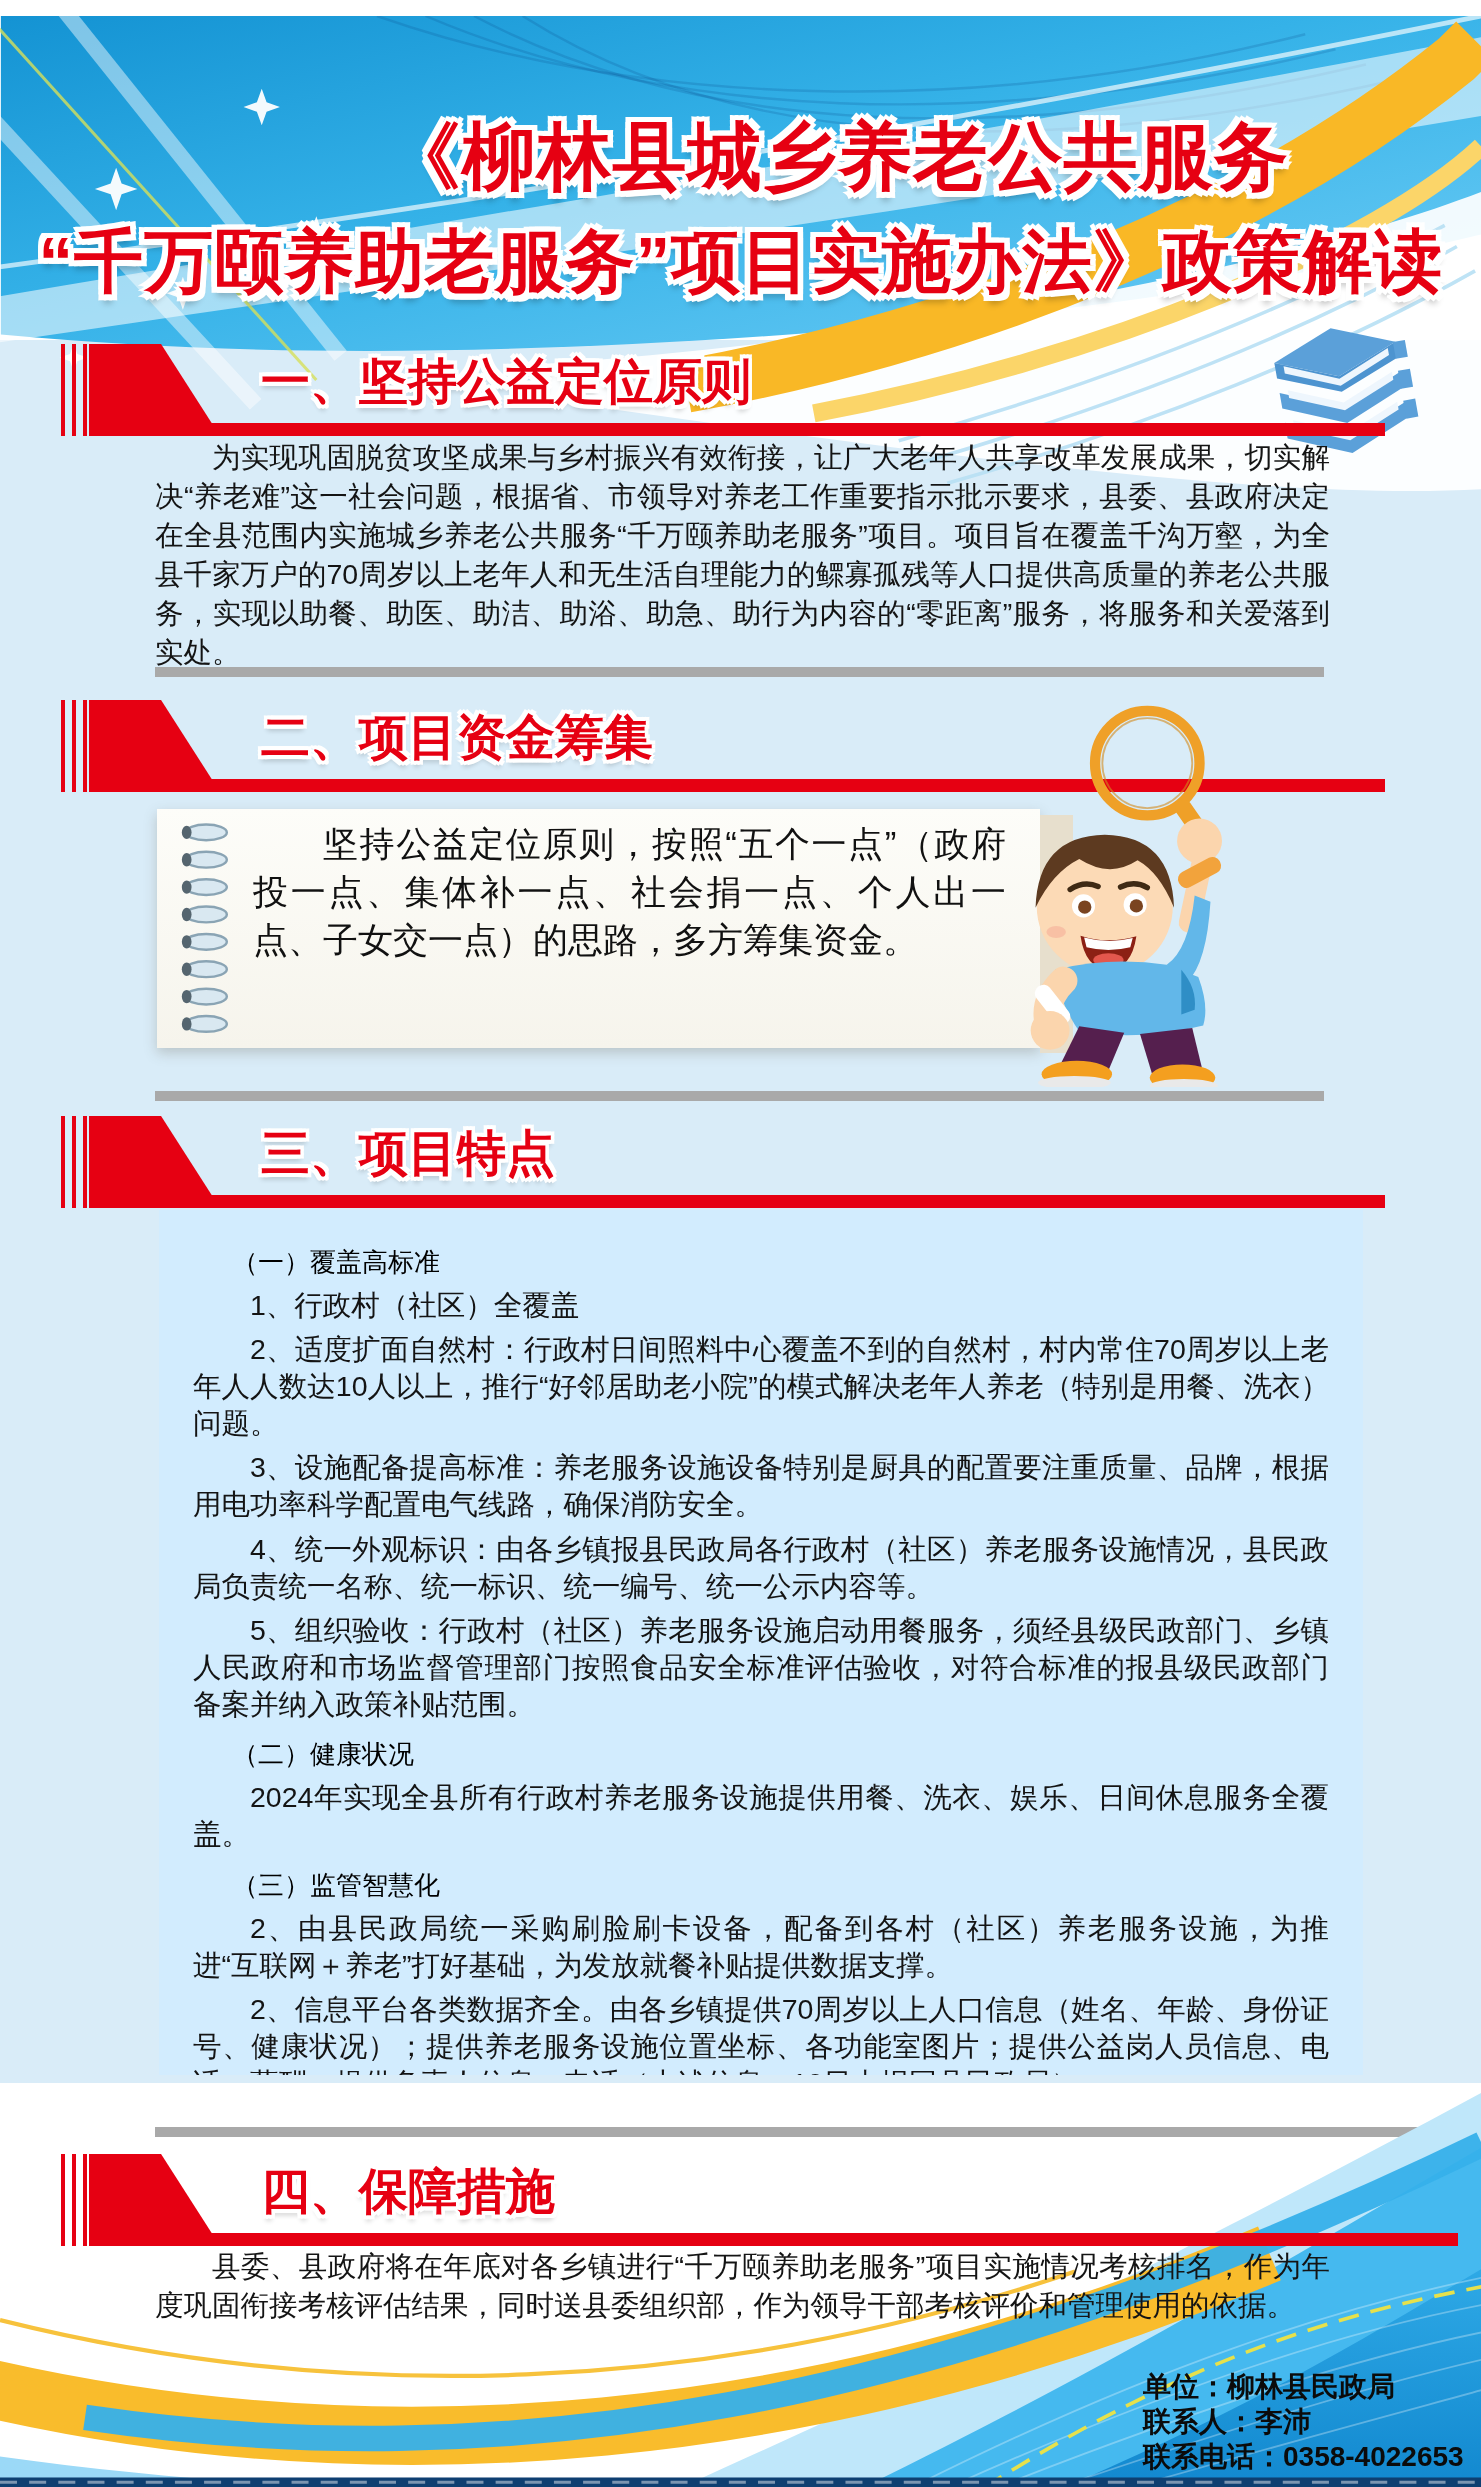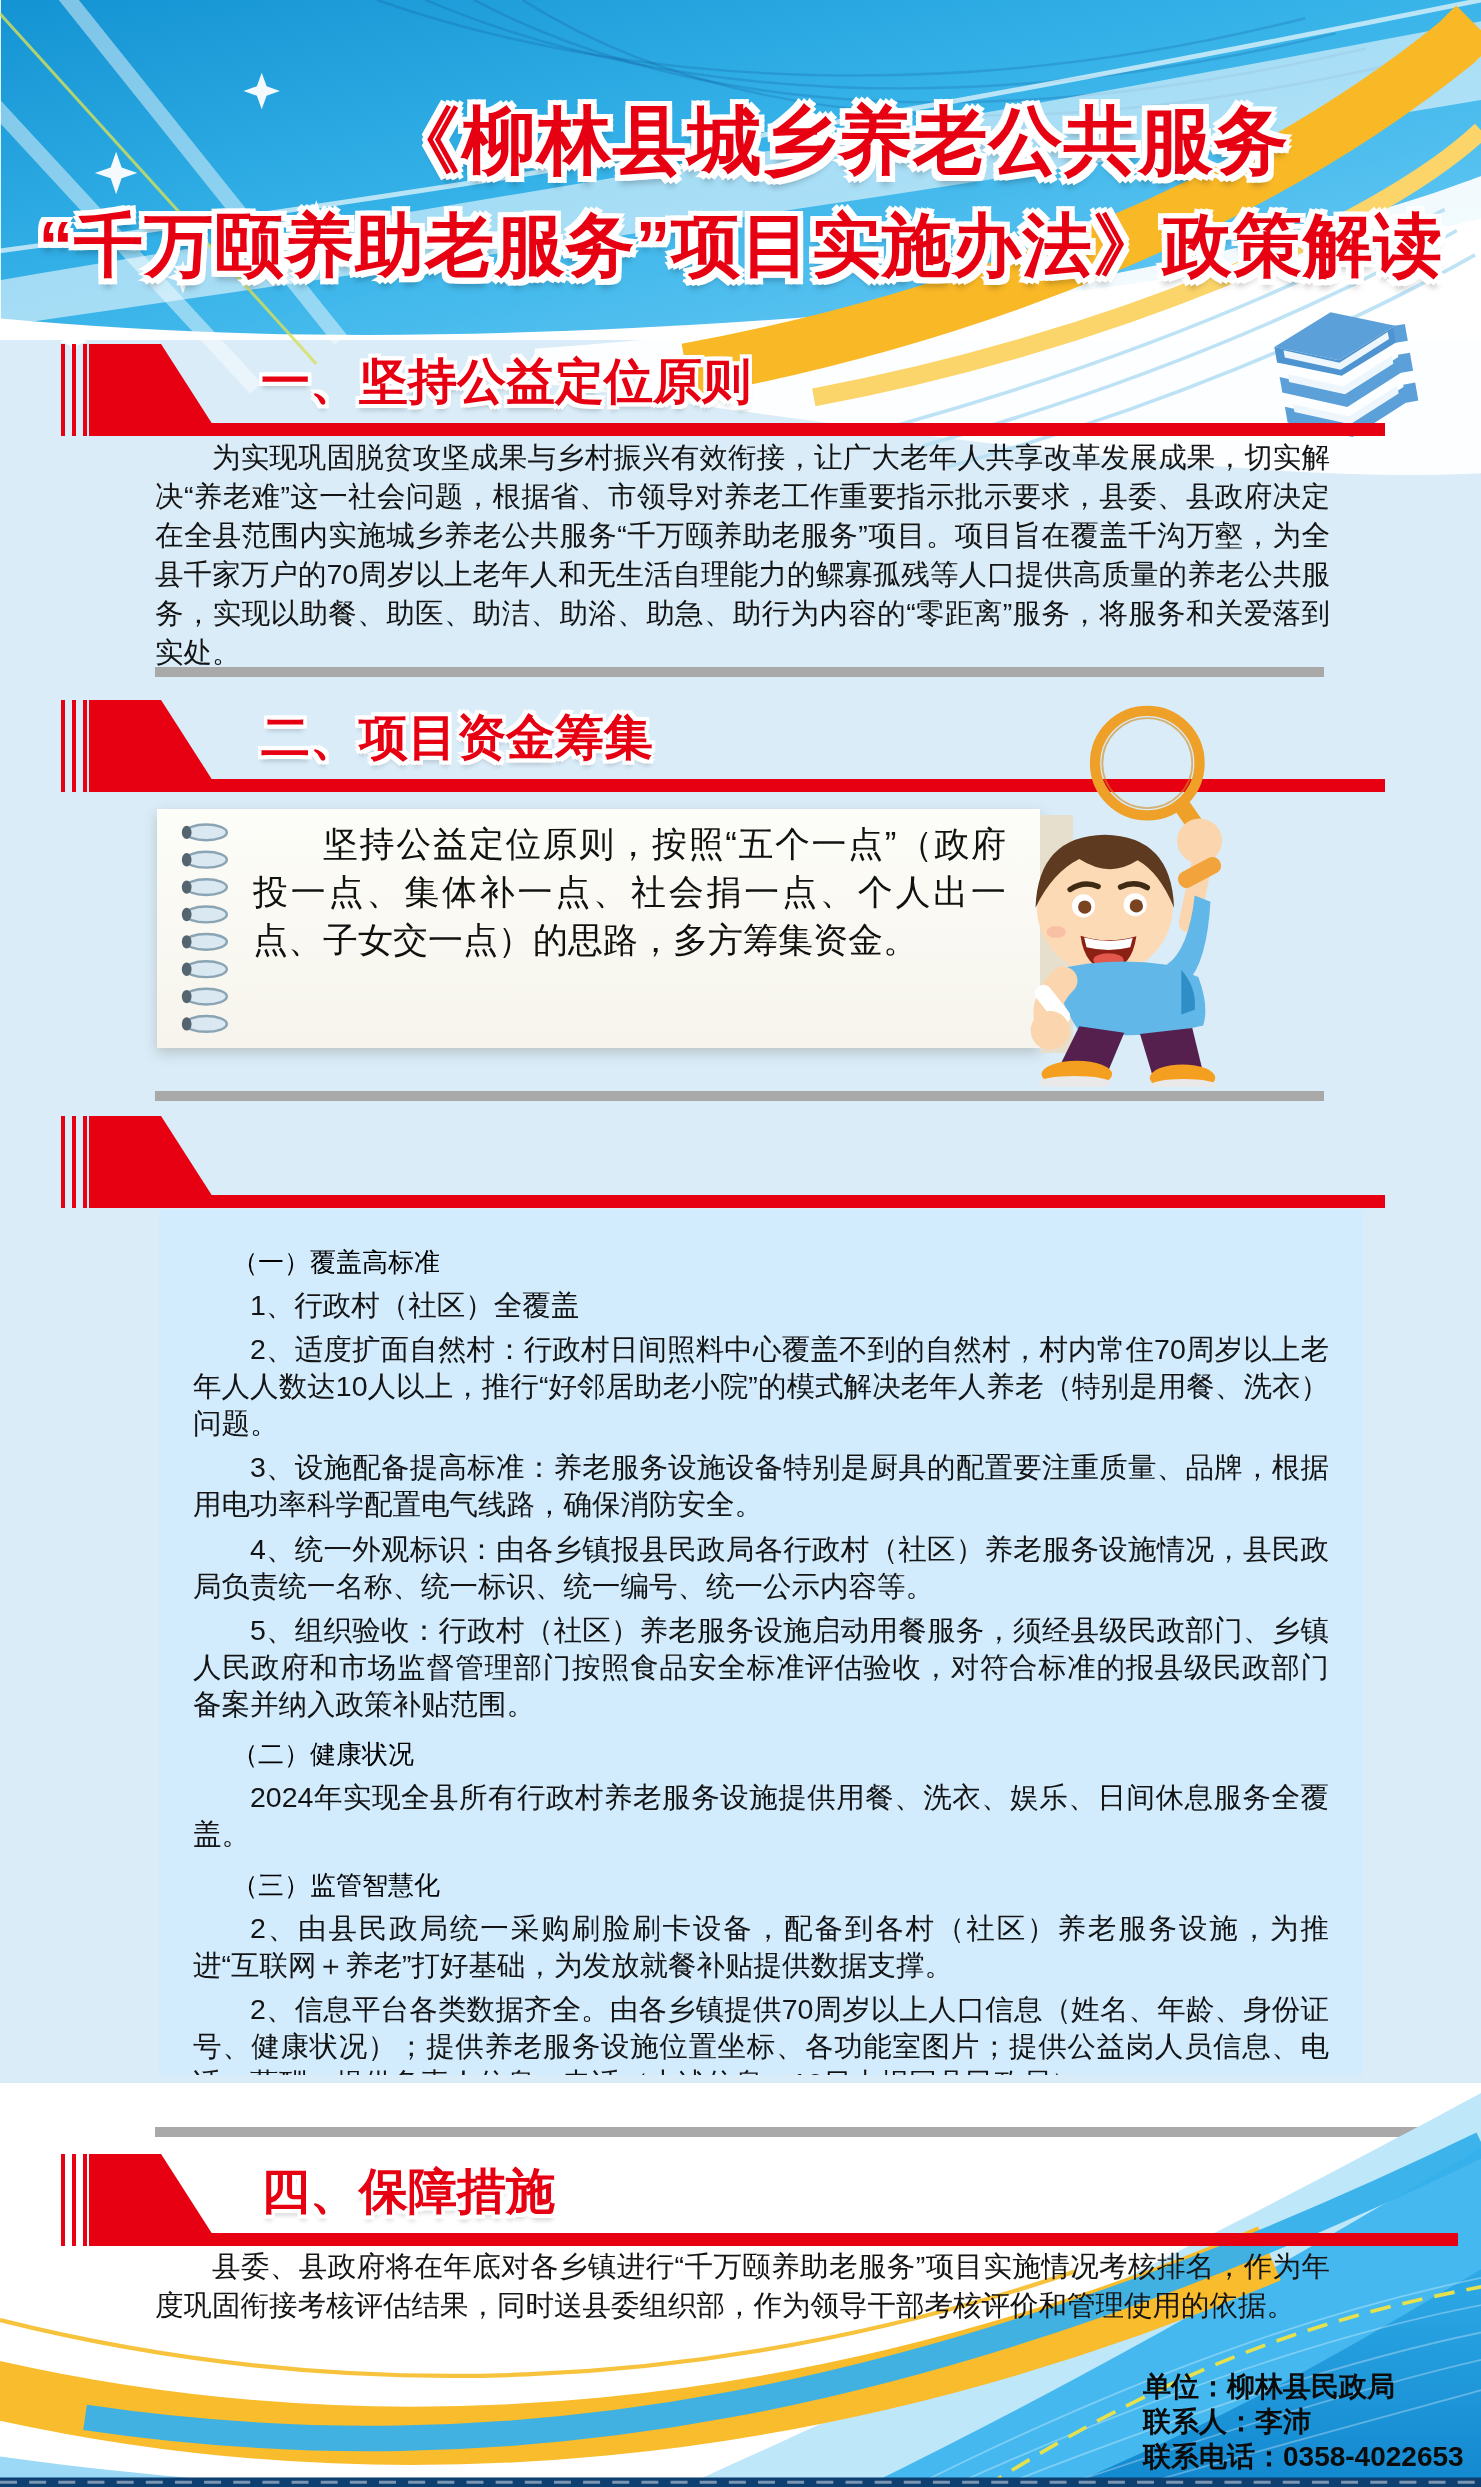--- a/index.html
+++ b/index.html
@@ -5,21 +5,21 @@
   html,body{margin:0;padding:0;background:#e8e8e8;}
   .page{
     position:relative; width:1482px; height:2487px; overflow:hidden;
     background:
       linear-gradient(#d9ecf8,#d9ecf8) 0 340px / 1482px 1743px no-repeat,
       #ffffff;
     font-family:"Liberation Sans", sans-serif;
     color:#111;
   }
   
-  .header{position:absolute;left:0;top:0;width:1482px;height:546px;pointer-events:none;}
+  .header{position:absolute;left:0;top:16px;width:1482px;height:546px;pointer-events:none;}
   .header svg{position:absolute;left:0;top:0;}
   .title{
     position:absolute;left:0;width:1482px;text-align:center;
     font-weight:900;color:#e60012;letter-spacing:1.2px;white-space:nowrap;
     text-shadow:-5.5px -5.5px 0 #fff,5.5px -5.5px 0 #fff,-5.5px 5.5px 0 #fff,5.5px 5.5px 0 #fff,
                  -5.5px 0 0 #fff,5.5px 0 0 #fff,0 -5.5px 0 #fff,0 5.5px 0 #fff,0 8.5px 6px rgba(0,0,0,.25);
   }
   .title.l1{top:92px;font-size:74px;padding-left:194px;box-sizing:border-box;}
   .title.l2{top:200px;font-size:69px;}
   .books{position:absolute;left:1264px;top:304px;width:157px;height:152px;}
@@ -250,20 +250,21 @@
       <ellipse cx="370" cy="643" rx="56" ry="11" fill="#e9e9e9"></ellipse>
     </svg>
   </div>
 
   <div class="divider d2"></div>
 
   <div class="sec-head sh3">
     <div class="bars"></div>
     <div class="flag"></div>
     <div class="rule"></div>
+    <div class="txt">三、项目特点</div>
   </div>
 
   <div class="feature-box">
     <p class="sub">（一）覆盖高标准</p>
     <p class="para">1、行政村（社区）全覆盖</p>
     <p class="para">2、适度扩面自然村：行政村日间照料中心覆盖不到的自然村，村内常住70周岁以上老年人人数达10人以上，推行“好邻居助老小院”的模式解决老年人养老（特别是用餐、洗衣）问题。</p>
     <p class="para">3、设施配备提高标准：养老服务设施设备特别是厨具的配置要注重质量、品牌，根据用电功率科学配置电气线路，确保消防安全。</p>
     <p class="para">4、统一外观标识：由各乡镇报县民政局各行政村（社区）养老服务设施情况，县民政局负责统一名称、统一标识、统一编号、统一公示内容等。</p>
     <p class="para">5、组织验收：行政村（社区）养老服务设施启动用餐服务，须经县级民政部门、乡镇人民政府和市场监督管理部门按照食品安全标准评估验收，对符合标准的报县级民政部门备案并纳入政策补贴范围。</p>
     <p class="sub">（二）健康状况</p>

